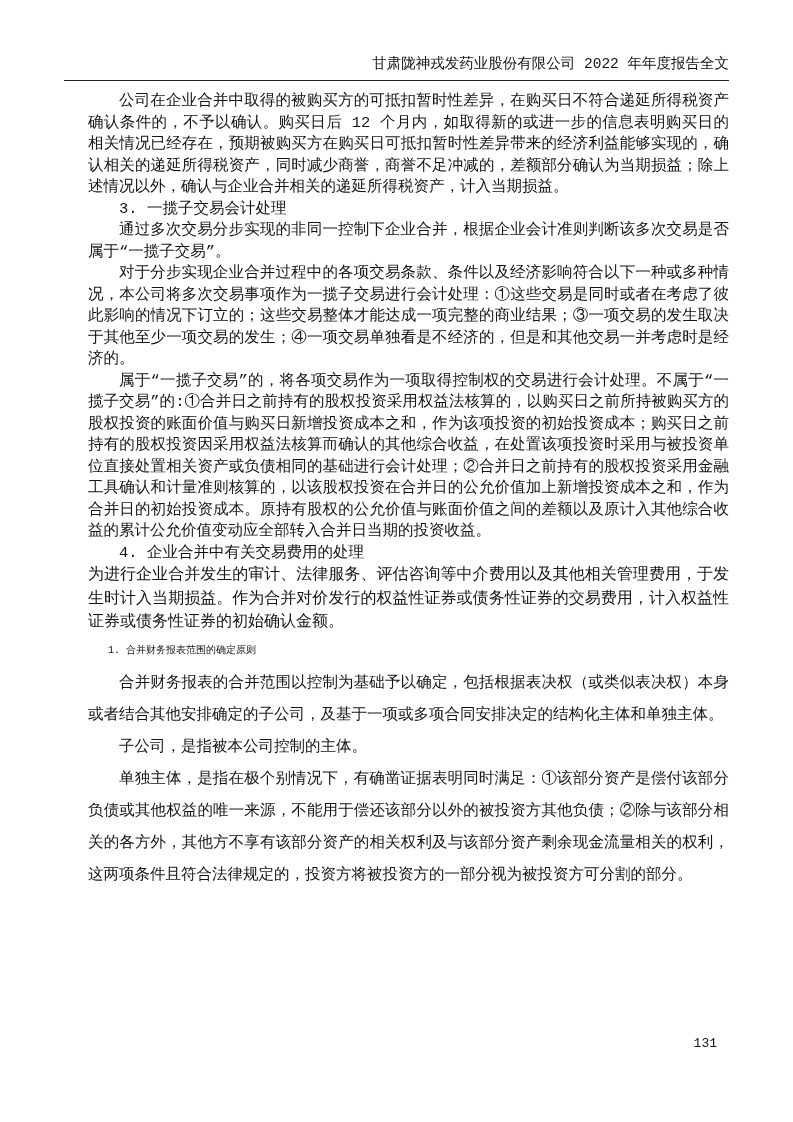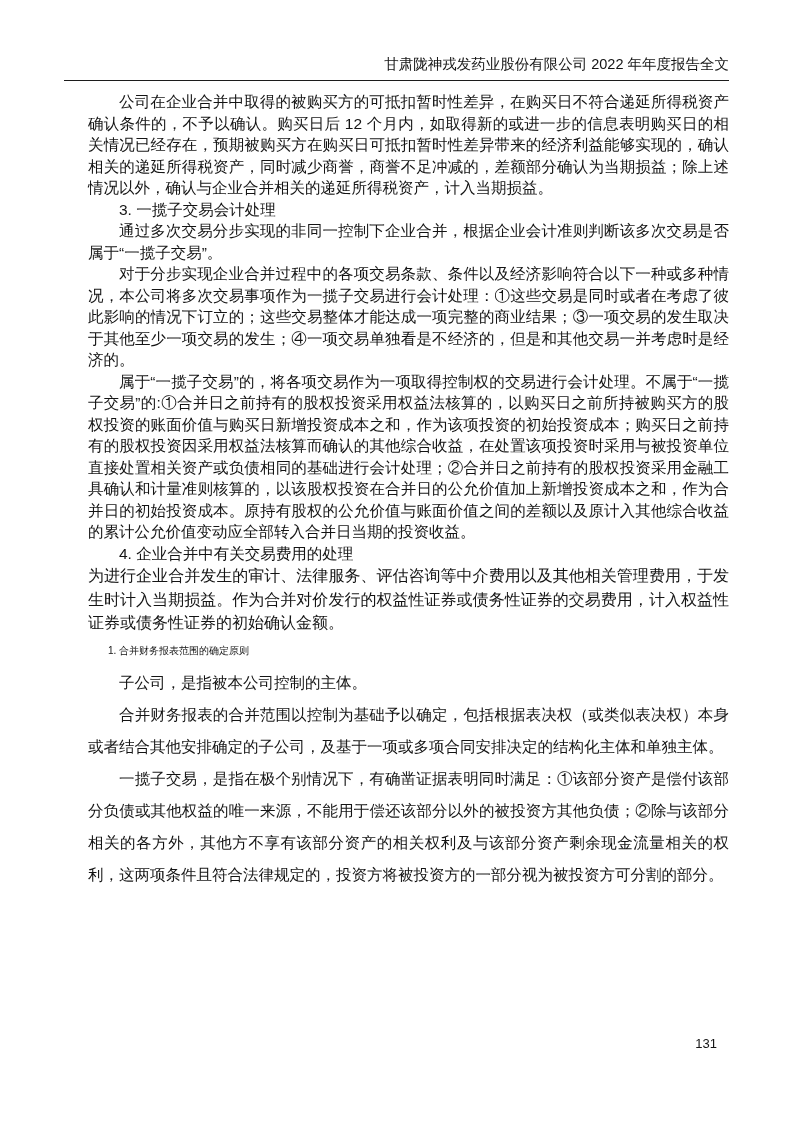--- a/index.html
+++ b/index.html
@@ -1,21 +1,21 @@
 <!DOCTYPE html>
 <html lang="zh"><head>
 <meta charset="utf-8">
 <style>
   html, body { margin: 0; padding: 0; background: #ffffff; }
   .page {
     position: relative;
     width: 793px;
     height: 1122px;
     background: #ffffff;
-    font-family: Liberation Sans, sans-serif;
+    font-family: Liberation Mono, monospace;
     color: #141414;
     overflow: hidden;
     box-sizing: border-box;
   }
   .header {
     position: absolute;
     top: 54px;
     left: 64px;
     right: 64px;
     text-align: right;
@@ -89,22 +89,22 @@
 
   <div class="content">
     <p class="para">公司在企业合并中取得的被购买方的可抵扣暂时性差异，在购买日不符合递延所得税资产确认条件的，不予以确认。购买日后 12 个月内，如取得新的或进一步的信息表明购买日的相关情况已经存在，预期被购买方在购买日可抵扣暂时性差异带来的经济利益能够实现的，确认相关的递延所得税资产，同时减少商誉，商誉不足冲减的，差额部分确认为当期损益；除上述情况以外，确认与企业合并相关的递延所得税资产，计入当期损益。</p>
     <p class="sub">3. 一揽子交易会计处理</p>
     <p class="para">通过多次交易分步实现的非同一控制下企业合并，根据企业会计准则判断该多次交易是否属于“一揽子交易”。</p>
     <p class="para">对于分步实现企业合并过程中的各项交易条款、条件以及经济影响符合以下一种或多种情况，本公司将多次交易事项作为一揽子交易进行会计处理：①这些交易是同时或者在考虑了彼此影响的情况下订立的；这些交易整体才能达成一项完整的商业结果；③一项交易的发生取决于其他至少一项交易的发生；④一项交易单独看是不经济的，但是和其他交易一并考虑时是经济的。</p>
     <p class="para">属于“一揽子交易”的，将各项交易作为一项取得控制权的交易进行会计处理。不属于“一揽子交易”的:①合并日之前持有的股权投资采用权益法核算的，以购买日之前所持被购买方的股权投资的账面价值与购买日新增投资成本之和，作为该项投资的初始投资成本；购买日之前持有的股权投资因采用权益法核算而确认的其他综合收益，在处置该项投资时采用与被投资单位直接处置相关资产或负债相同的基础进行会计处理；②合并日之前持有的股权投资采用金融工具确认和计量准则核算的，以该股权投资在合并日的公允价值加上新增投资成本之和，作为合并日的初始投资成本。原持有股权的公允价值与账面价值之间的差额以及原计入其他综合收益的累计公允价值变动应全部转入合并日当期的投资收益。</p>
     <p class="sub">4. 企业合并中有关交易费用的处理</p>
     <p class="para-noindent">为进行企业合并发生的审计、法律服务、评估咨询等中介费用以及其他相关管理费用，于发生时计入当期损益。作为合并对价发行的权益性证券或债务性证券的交易费用，计入权益性证券或债务性证券的初始确认金额。</p>
     <p class="sub-wide">1. 合并财务报表范围的确定原则</p>
+    <p class="para-wide">合并财务报表的合并范围以控制为基础予以确定，包括根据表决权（或类似表决权）本身或者结合其他安排确定的子公司，及基于一项或多项合同安排决定的结构化主体和单独主体。</p>
     <p class="para-wide">子公司，是指被本公司控制的主体。</p>
-    <p class="para-wide">合并财务报表的合并范围以控制为基础予以确定，包括根据表决权（或类似表决权）本身或者结合其他安排确定的子公司，及基于一项或多项合同安排决定的结构化主体和单独主体。</p>
-    <p class="para-wide">一揽子交易，是指在极个别情况下，有确凿证据表明同时满足：①该部分资产是偿付该部分负债或其他权益的唯一来源，不能用于偿还该部分以外的被投资方其他负债；②除与该部分相关的各方外，其他方不享有该部分资产的相关权利及与该部分资产剩余现金流量相关的权利，这两项条件且符合法律规定的，投资方将被投资方的一部分视为被投资方可分割的部分。</p>
+    <p class="para-wide">单独主体，是指在极个别情况下，有确凿证据表明同时满足：①该部分资产是偿付该部分负债或其他权益的唯一来源，不能用于偿还该部分以外的被投资方其他负债；②除与该部分相关的各方外，其他方不享有该部分资产的相关权利及与该部分资产剩余现金流量相关的权利，这两项条件且符合法律规定的，投资方将被投资方的一部分视为被投资方可分割的部分。</p>
   </div>
 
   <div class="footer">
     <span>131</span>
   </div>
 
 </div>
 
 </body></html>

